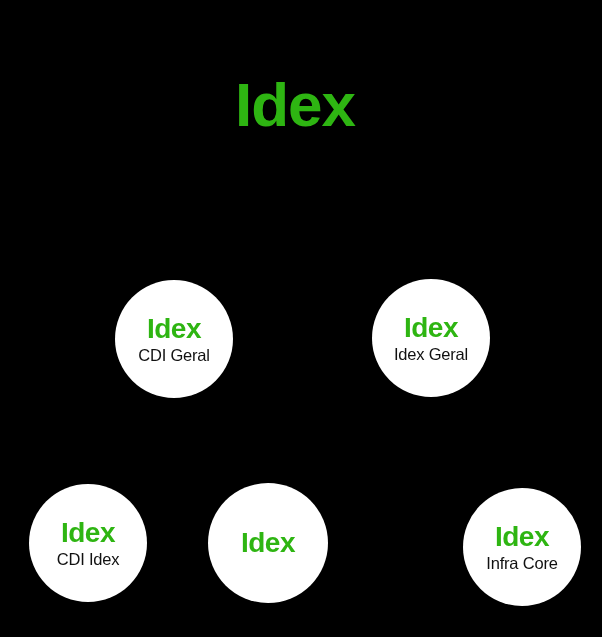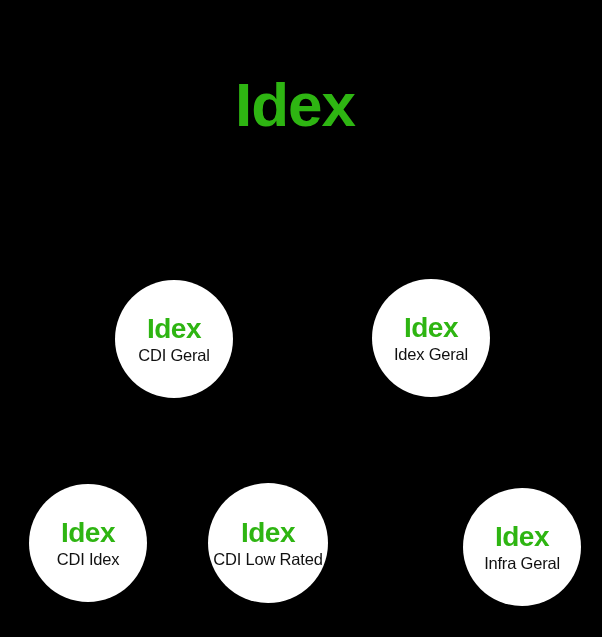--- a/index.html
+++ b/index.html
@@ -81,21 +81,20 @@
     <div class="label">Idex Geral</div>
   </div>
 
   <div class="node node-cdi-core">
     <div class="brand">Idex</div>
     <div class="label">CDI Idex</div>
   </div>
 
   <div class="node node-cdi-low">
     <div class="brand">Idex</div>
-    <div class="label">CDI Low Rated</div>
   </div>
 
   <div class="node node-infra-core">
     <div class="brand">Idex</div>
-    <div class="label">Infra Geral</div>
+    <div class="label">Infra Core</div>
   </div>
 
 </div>
 
 </body></html>

